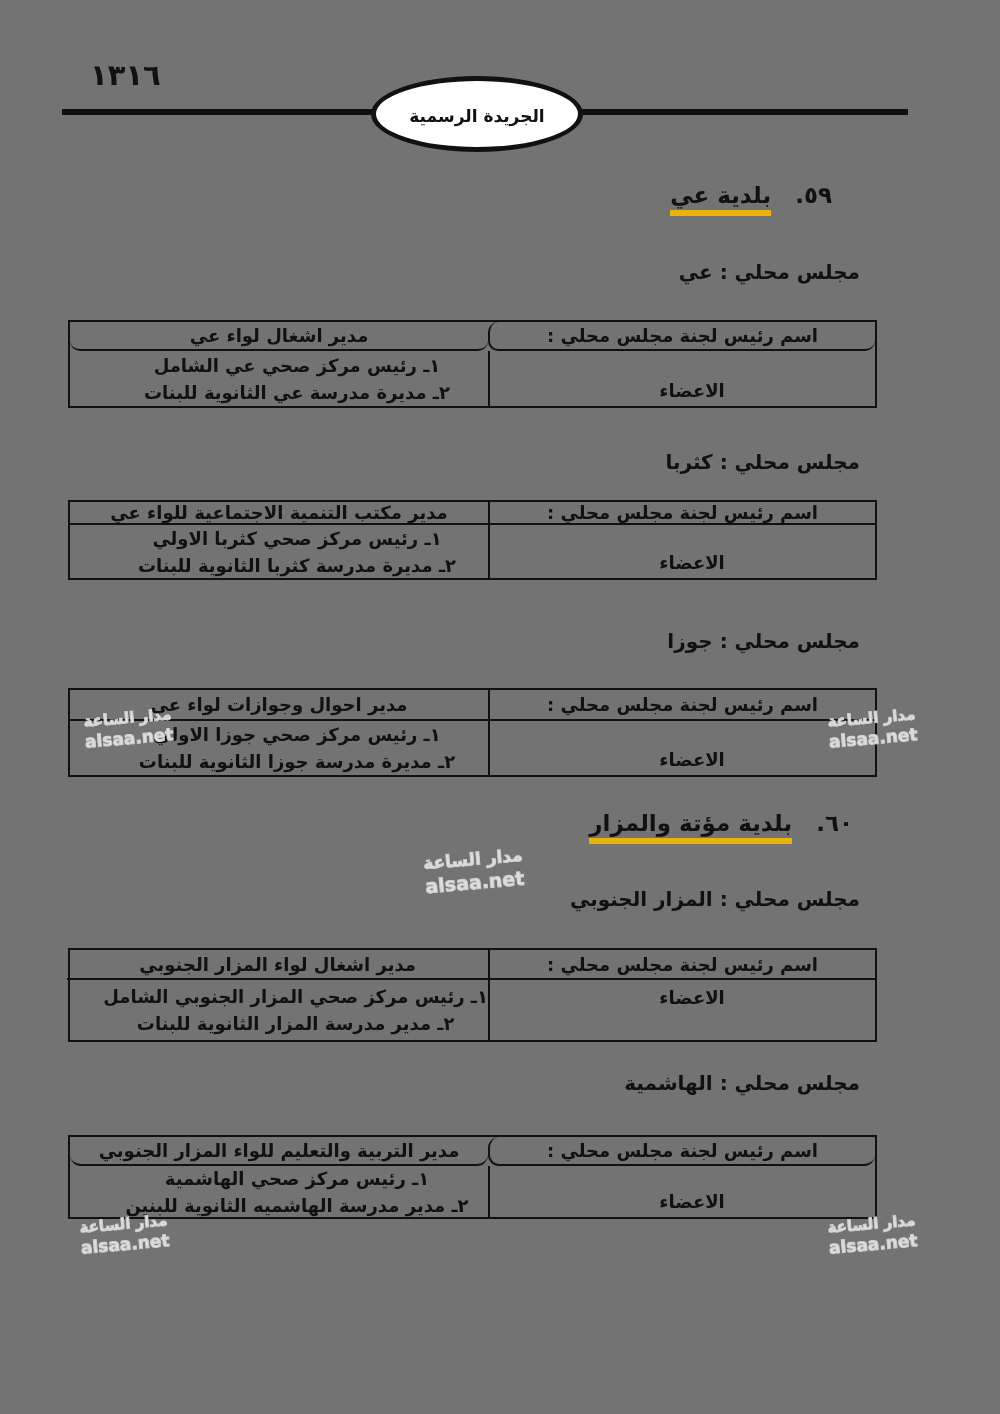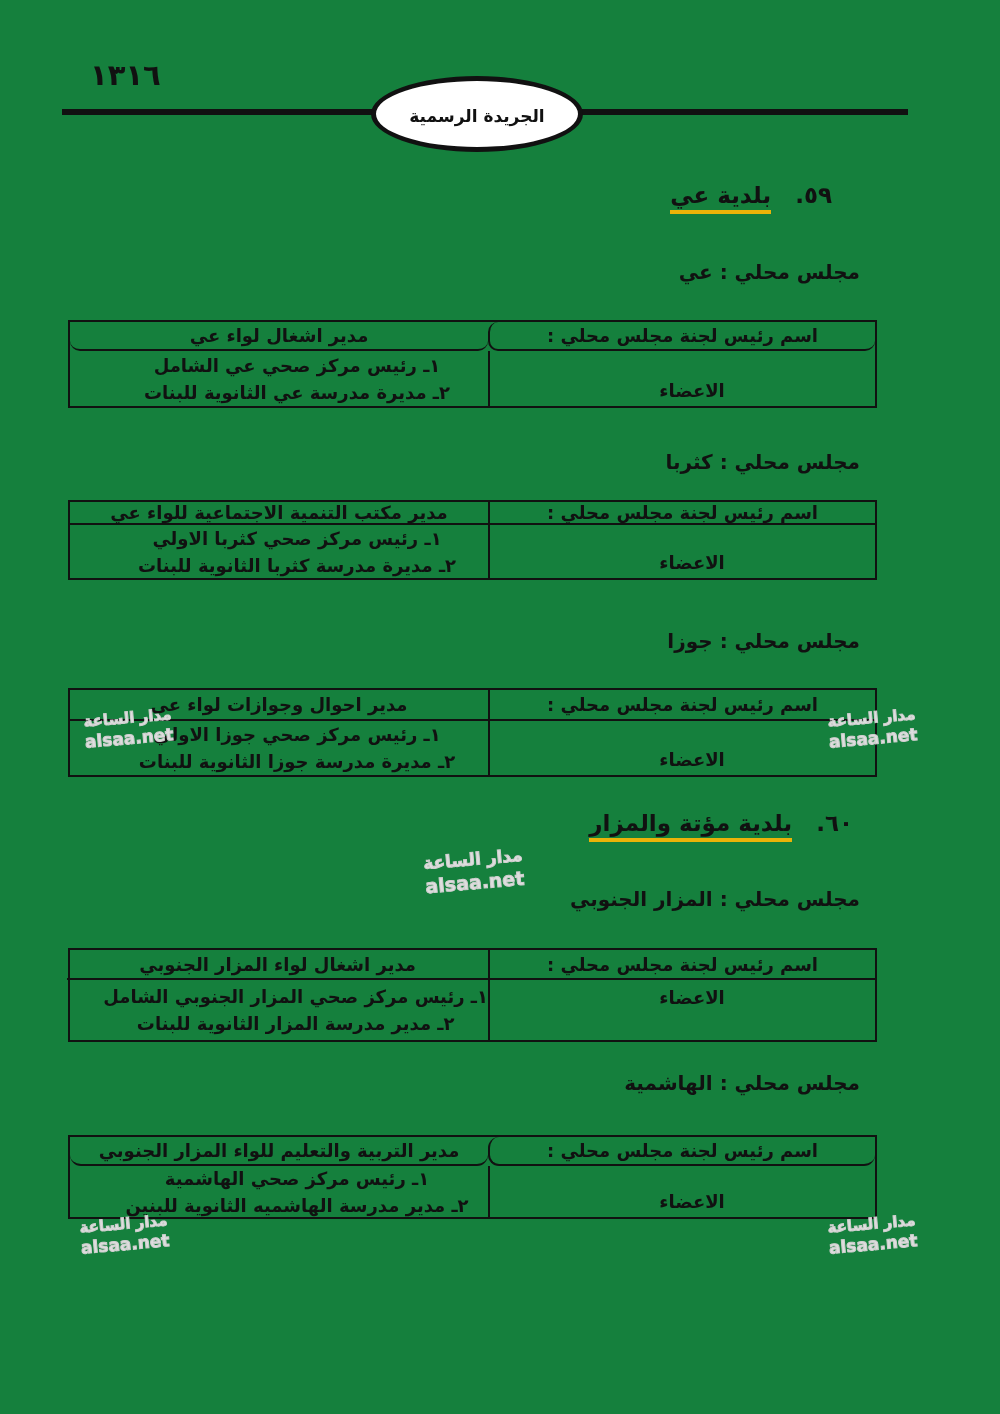--- a/index.html
+++ b/index.html
@@ -1,17 +1,17 @@
 <!DOCTYPE html>
 <html lang="ar"><head>
 <meta charset="utf-8">
 <style>
   html,body{margin:0;padding:0;background:#ffffff;}
   #page{
-    position:relative;width:1000px;height:1414px;background:#15803d;
+    position:relative;width:1000px;height:1414px;background:#737373;
     font-family:"DejaVu Sans","Liberation Sans",sans-serif;
     color:#111;overflow:hidden;
   }
   
   .page-number{
     position:absolute;top:58px;left:90px;
     font-size:29px;font-weight:bold;letter-spacing:9px;direction:rtl;
   }
   .gazette-rule{
     position:absolute;top:109px;left:62px;width:846px;height:6px;background:#111;
@@ -21,21 +21,21 @@
     background:#fff;border:5px solid #111;border-radius:50%;
     display:flex;align-items:center;justify-content:center;box-sizing:border-box;
   }
   .gazette-ellipse .banner-text{
     font-size:17px;font-weight:bold;direction:rtl;padding-top:4px;
   }
   
   .section-heading{
     position:absolute;direction:rtl;font-size:23px;font-weight:bold;white-space:nowrap;
   }
-  .section-heading .sec-title{border-bottom:4px solid #eab308;padding-bottom:2px;}
+  .section-heading .sec-title{border-bottom:6px solid #eab308;padding-bottom:2px;}
   .sec-59{top:182px;right:168px;}
   .sec-60{top:810px;right:147px;}
   .council-heading{
     position:absolute;direction:rtl;font-size:20px;font-weight:bold;white-space:nowrap;right:140px;
   }
   .ch-0{top:260px;}
   .ch-1{top:450px;}
   .ch-2{top:629px;}
   .ch-3{top:887px;}
   .ch-4{top:1071px;}

